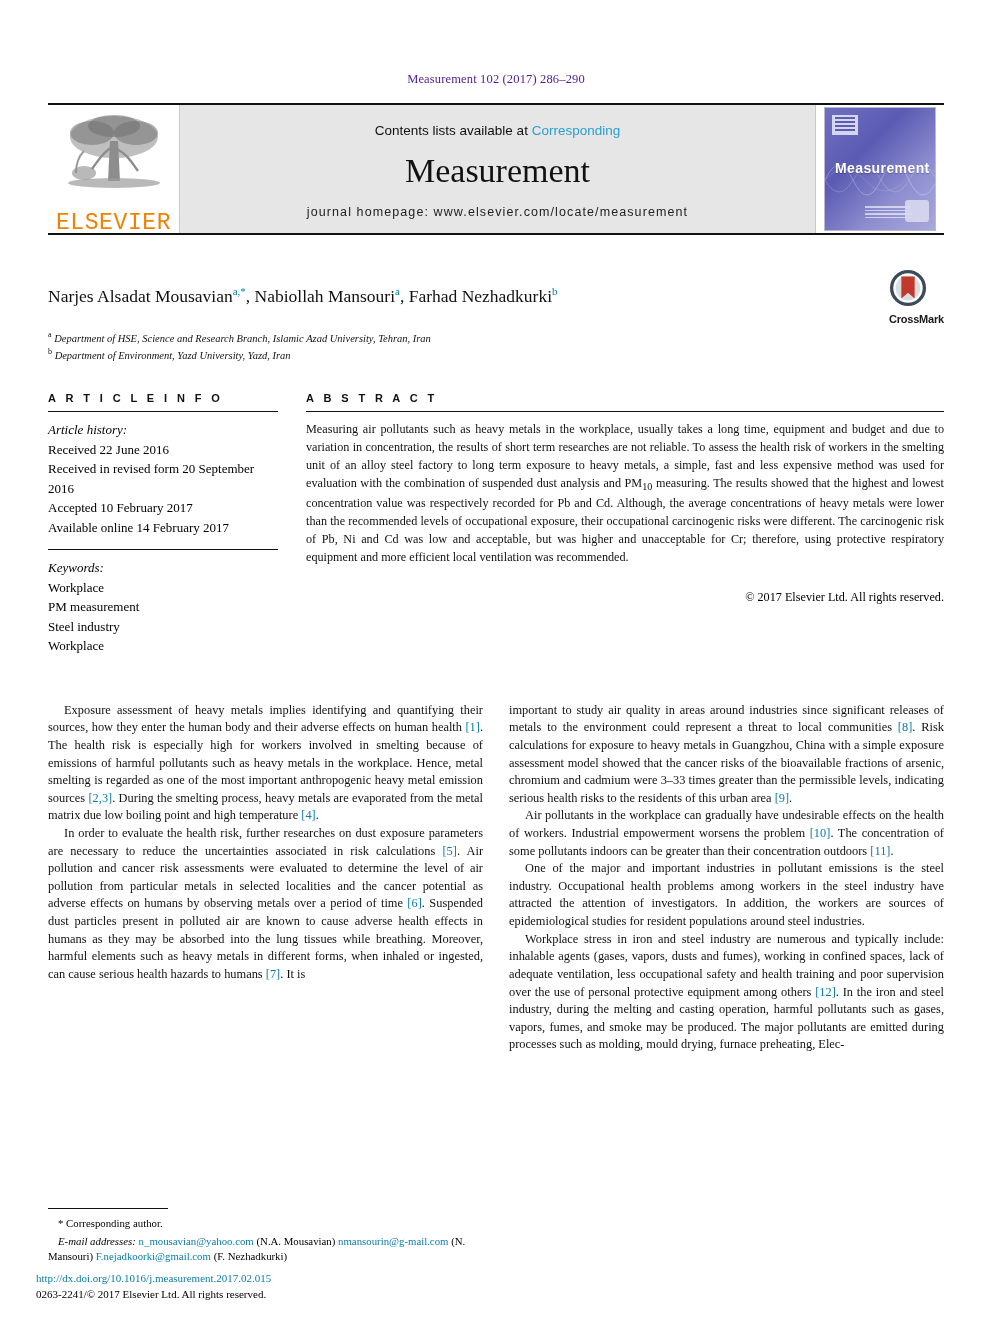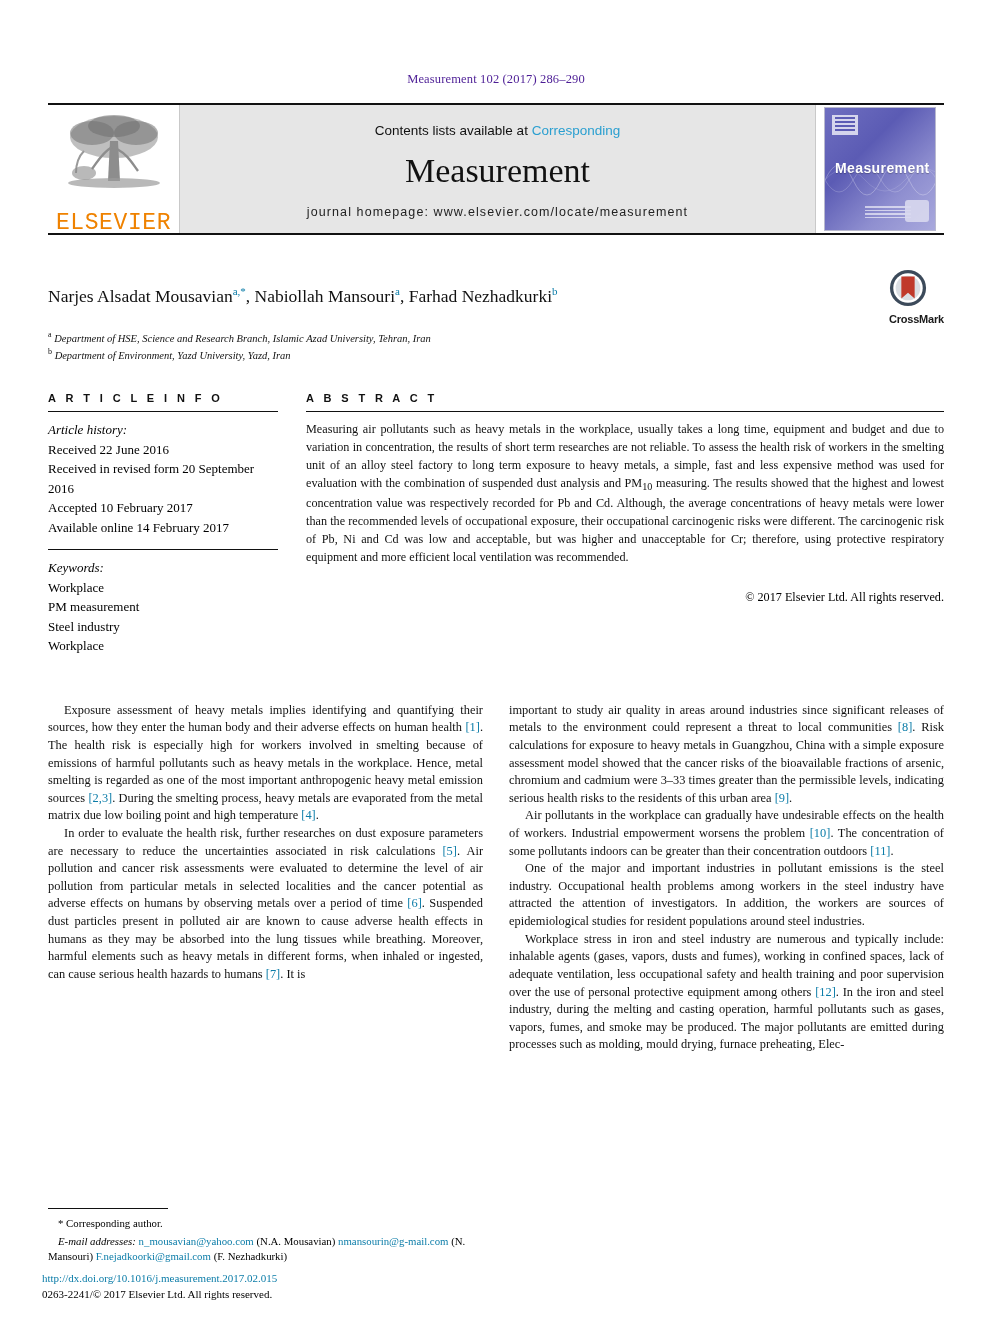--- a/index.html
+++ b/index.html
@@ -270,21 +270,21 @@
     width: 120px;
     margin-bottom: 7px;
   }
   .fn-line { text-indent: 10px; }
   .fn-emails { margin-top: 2px; text-indent: 10px; }
   .fn-emails .lbl { font-style: italic; }
   a.link { color: #0b7ca8; text-decoration: none; }
 
   .docfoot {
     position: absolute;
-    left: 42px;
+    left: 36px;
     bottom: 20px;
     width: 460px;
     font-size: 11px;
     line-height: 1.45;
   }
   .doi { color: #0b7ca8; }
 </style>
 </head>
 <body>
 

